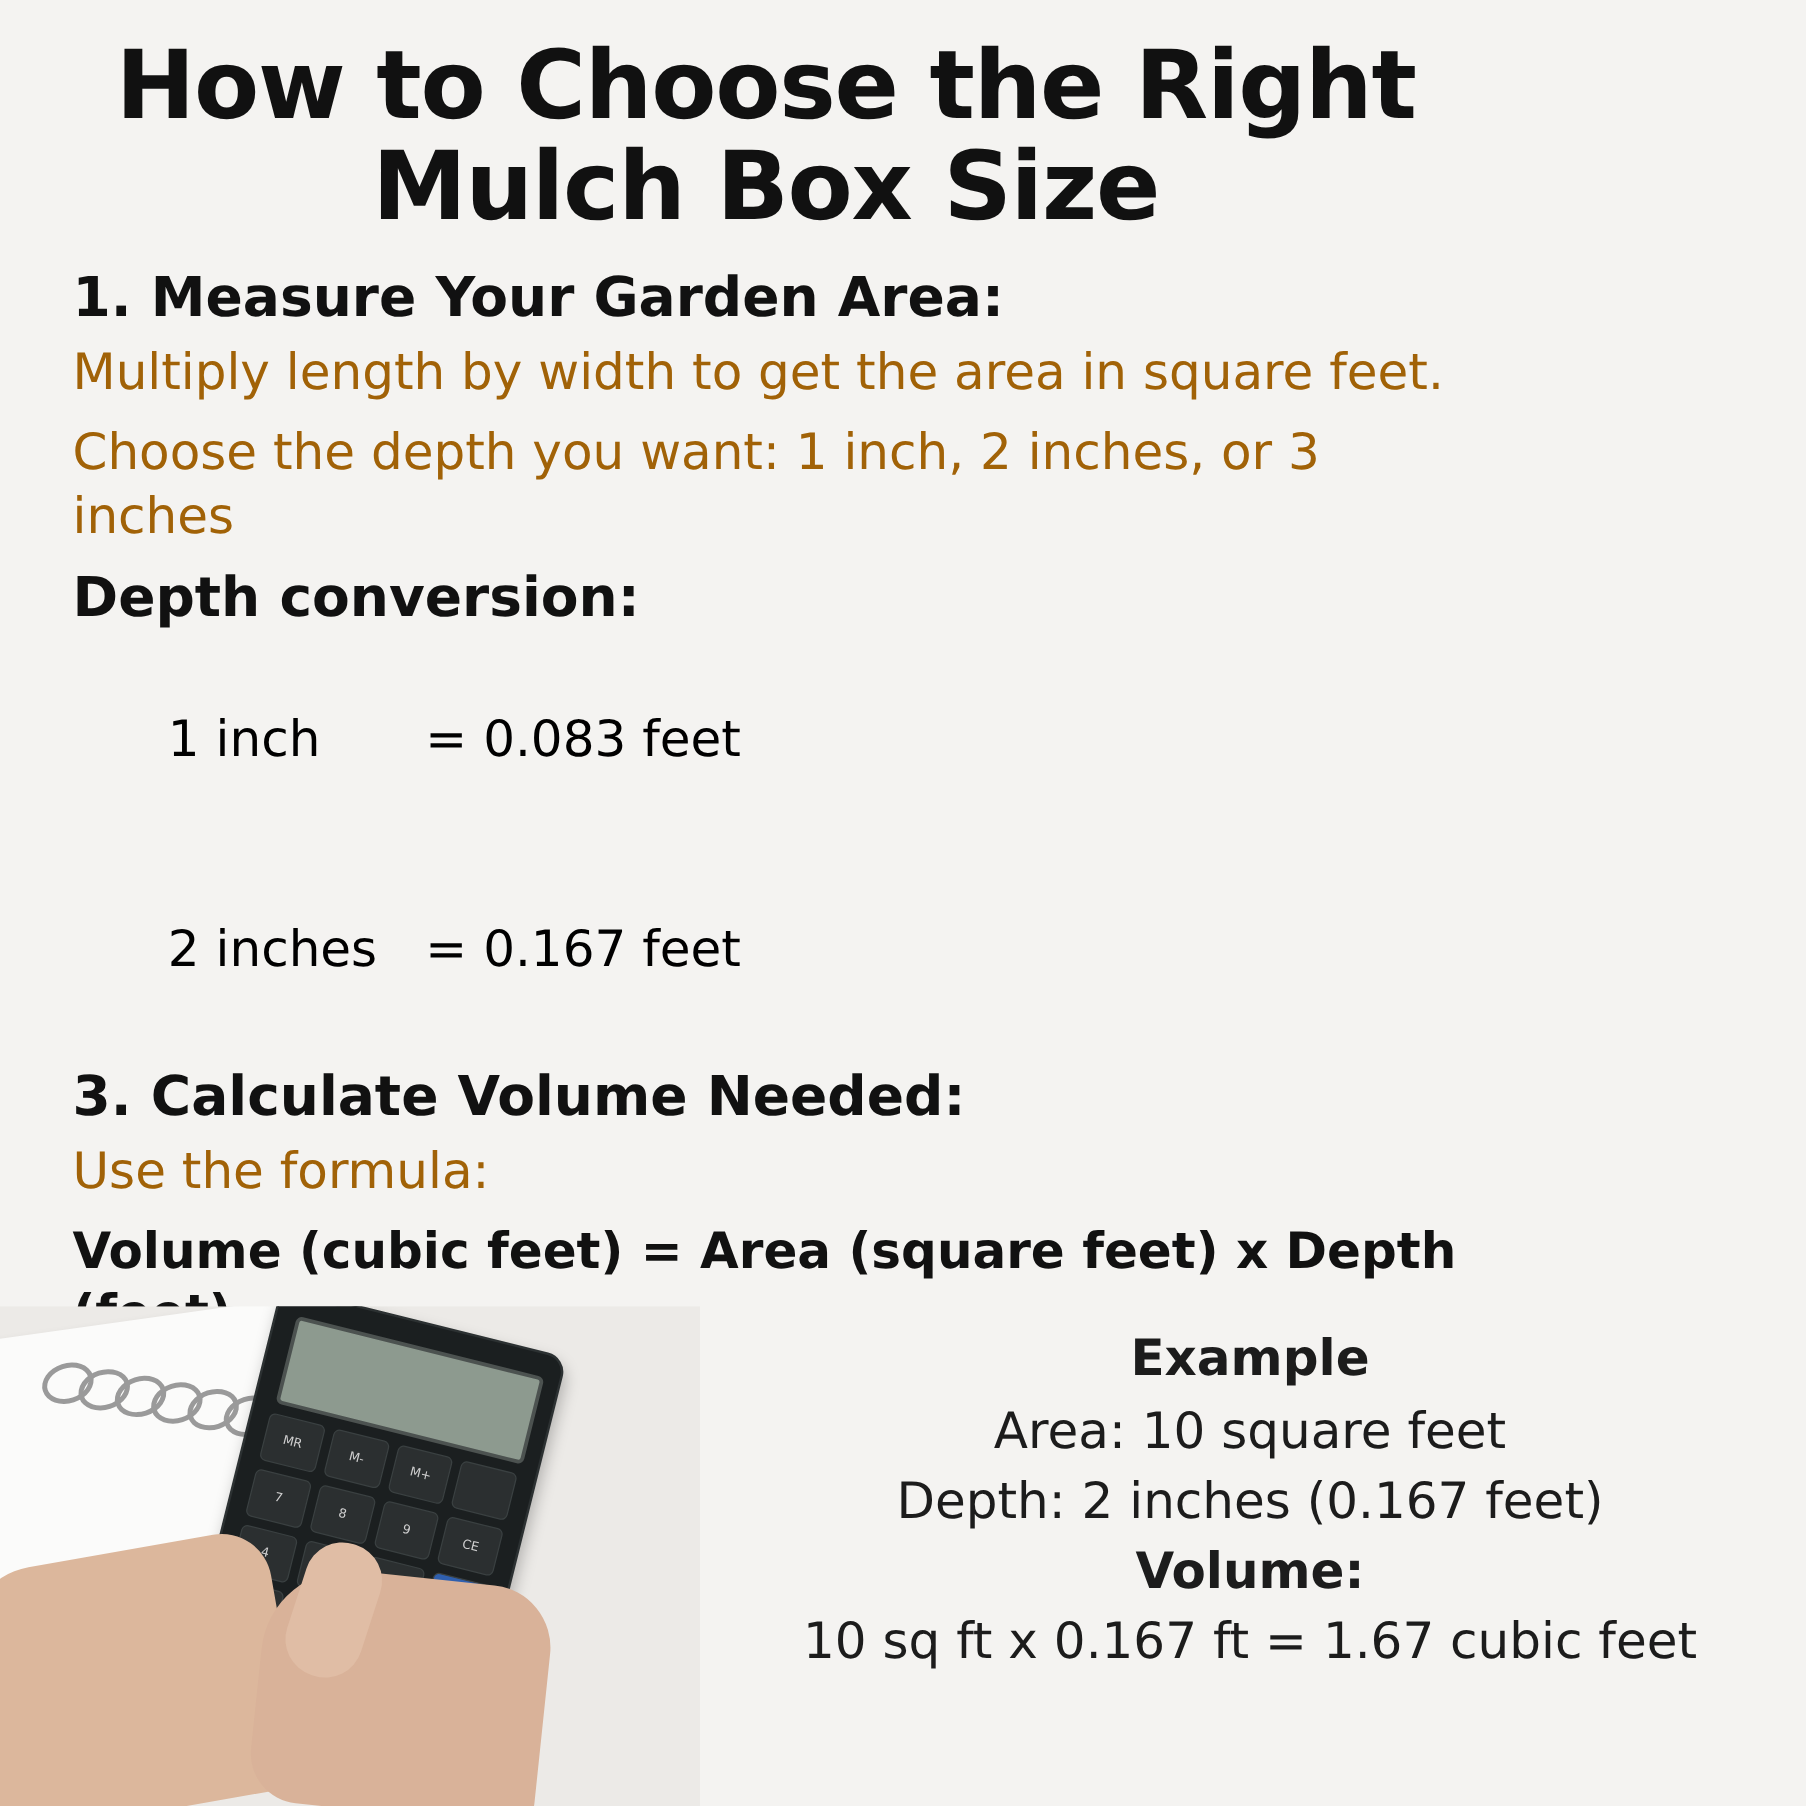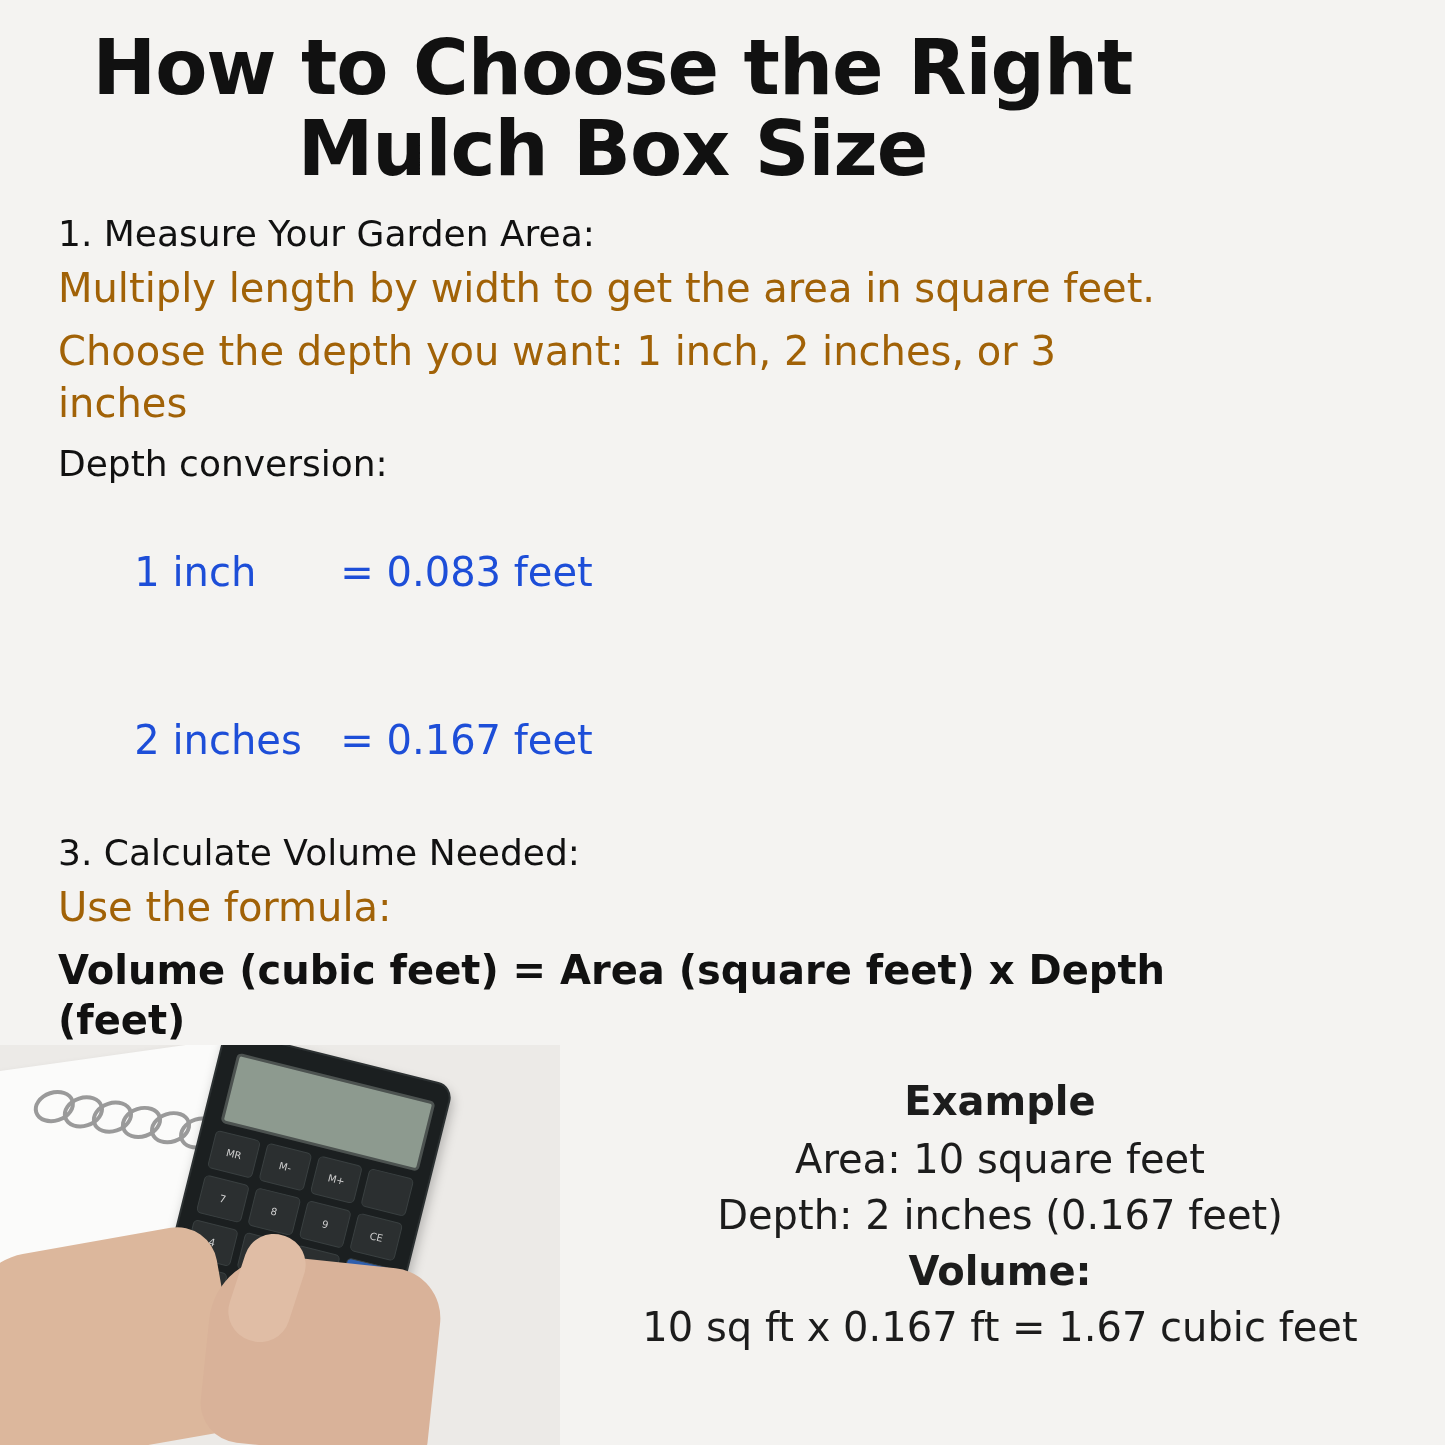--- a/index.html
+++ b/index.html
@@ -29,39 +29,39 @@
     text-align: center;
     letter-spacing: -1px;
     margin: 0 0 22px 0;
     color: #111111;
   }
   .steps {
     margin: 0;
     padding: 0;
   }
   .step-head {
-    font-size: 36px;
-    font-weight: normal;
+    font-size: 44px;
+    font-weight: bold;
     line-height: 1.28;
     margin: 0 0 6px 2px;
     color: #111111;
   }
   .step-body {
     font-size: 40px;
     font-weight: normal;
     line-height: 1.28;
     margin: 0 0 12px 2px;
     color: #a16207;
   }
   .conv-row {
     font-size: 40px;
     line-height: 1.32;
     margin: 0 0 10px 2px;
     white-space: pre;
-    color: #1d4ed8;
+    color: #000000;
   }
   .conv-label {
     display: inline-block;
     width: 206px;
   }
   .formula {
     font-size: 40px;
     font-weight: bold;
     line-height: 1.25;
     margin: 4px 0 0 2px;
@@ -71,21 +71,21 @@
     position: absolute;
     left: 0;
     top: 1045px;
     width: 1445px;
     height: 400px;
   }
   
   .example {
     position: absolute;
     left: 600px;
-    top: 30px;
+    top: 16px;
     width: 800px;
     text-align: center;
   }
   .ex-title {
     font-size: 40px;
     font-weight: bold;
     line-height: 1.3;
     margin-bottom: 6px;
   }
   .ex-line {

